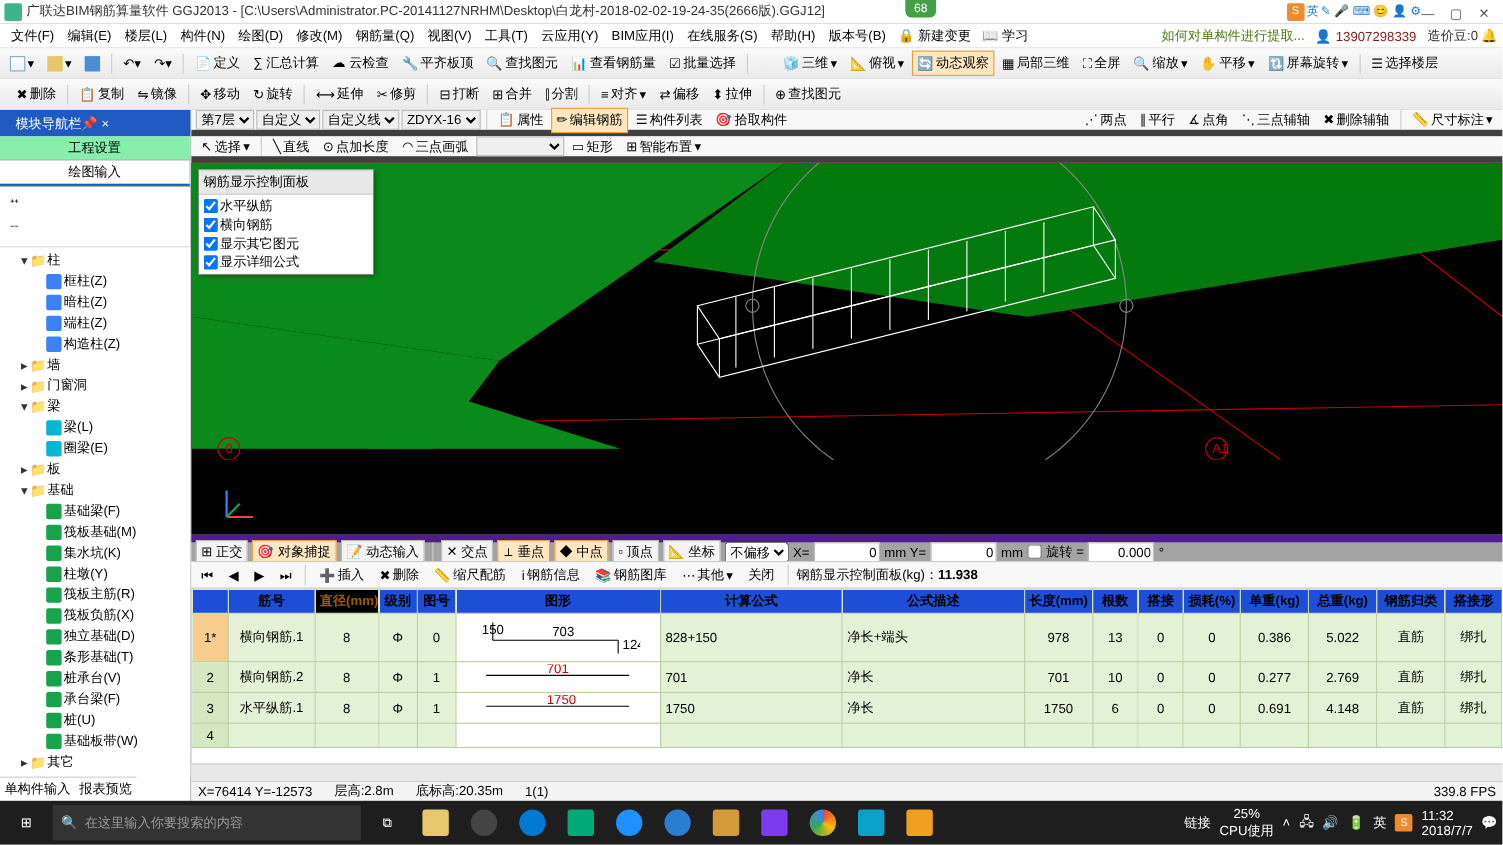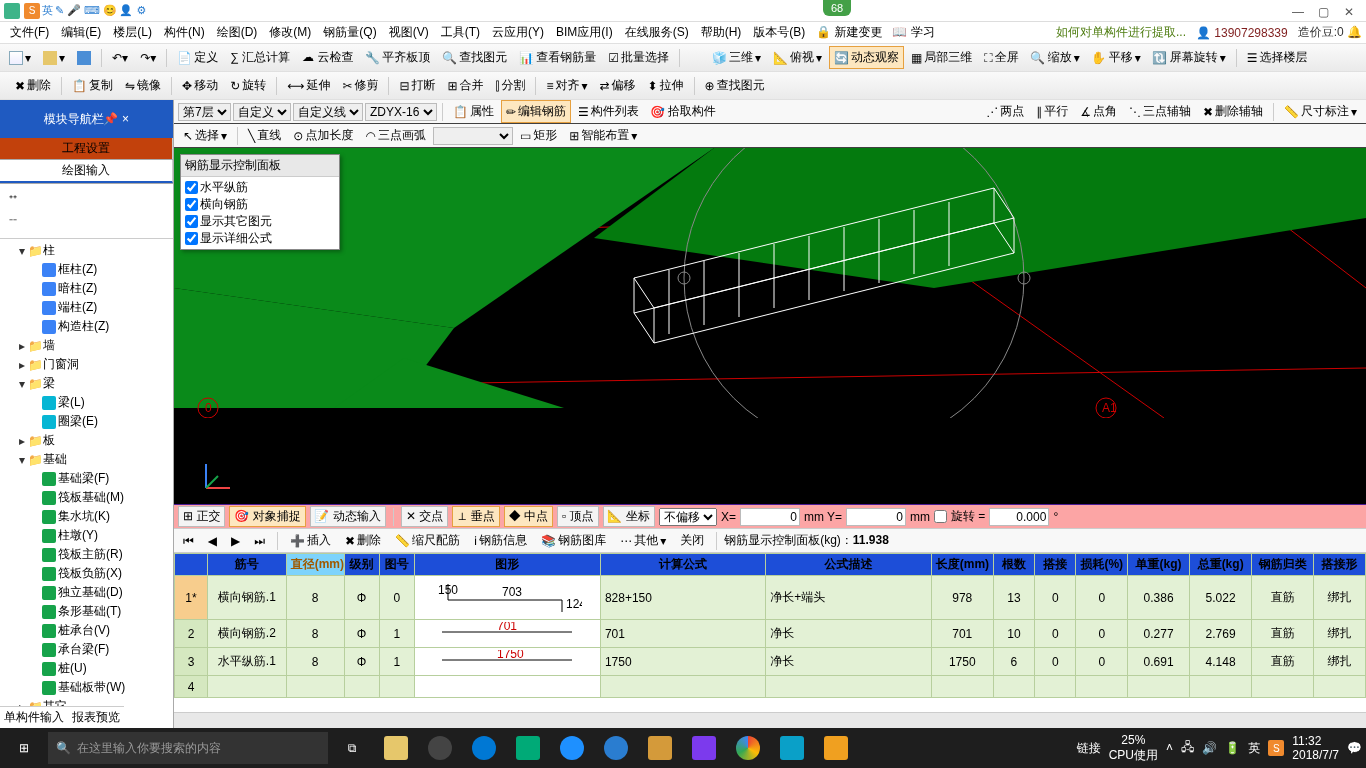--- a/index.html
+++ b/index.html
@@ -20,52 +20,52 @@
 .link-blue { color: #7f1d1d; }
 .toolbar { height: 28px; display: flex; align-items: center; padding: 0 4px; border-bottom: 1px solid #e0e0e0; gap: 2px; background: linear-gradient(#fafafa,#eaeaea); }
 .tbtn { padding: 2px 4px; display: flex; align-items: center; gap: 2px; cursor: pointer; border: 1px solid transparent; }
 .tbtn .ico { width: 14px; height: 14px; display: inline-block; }
 .sep { width: 1px; height: 18px; background: #ccc; margin: 0 3px; }
 .ico-new { background: linear-gradient(#fff,#eef); border: 1px solid #8ab; }
 .ico-open { background: #e6c76b; }
 .ico-save { background: #4b8ed6; }
 .main-row { flex: 1; display: flex; min-height: 0; }
 .left-panel { width: 174px; display: flex; flex-direction: column; border-right: 1px solid #aaa; }
-.panel-title { height: 38px; background: #1f5ac1; color: #fff; display: flex; align-items: center; padding: 0 14px; justify-content: center; }
-.tabstrip { display: flex; border-bottom: 1px solid #aaa; background: #c2410c; align-items: flex-end; }
+.panel-title { height: 24px; background: #1f5ac1; color: #fff; display: flex; align-items: center; padding: 0 14px; justify-content: flex-start; }
+.tabstrip { display: flex; border-bottom: 1px solid #aaa; background: #86efac; align-items: flex-end; }
 .tabstrip div { flex: 1; text-align: center; padding: 2px 0; border-right: 1px solid #ccc; cursor: pointer; }
 .tabstrip .active { background: #fff; border-bottom: 2px solid #1f5ac1; }
 .tree { flex: 1; overflow: auto; padding: 2px; background: #fff; }
 .tree-node { display: flex; align-items: center; padding: 1px 0; cursor: pointer; }
 .tree-indent1 { padding-left: 14px; }
 .tree-indent2 { padding-left: 28px; }
 .tree-toggle { width: 12px; text-align: center; color: #333; }
 .tree-ico { width: 14px; height: 14px; margin-right: 2px; background: #f5a623; border-radius: 2px; }
 .tree-ico.blue { background: #3b82f6; }
 .tree-ico.cyan { background: #06b6d4; }
 .tree-ico.green { background: #16a34a; }
 .center { flex: 1; display: flex; flex-direction: column; min-width: 0; }
-.sub-toolbar { height: 24px; display: flex; align-items: center; padding: 0 4px; gap: 2px; border-bottom: 1px solid #404040; background: #f8f8f8; }
+.sub-toolbar { height: 24px; display: flex; align-items: center; padding: 0 4px; gap: 2px; border-bottom: 6px solid #404040; background: #f8f8f8; }
 .sub-toolbar select, .sub-toolbar input { border: 1px solid #bbb; height: 18px; font-size: 12px; }
 .viewport { flex: 1; background: #000; position: relative; overflow: hidden; }
 .ctrl-panel { position: absolute; top: 6px; left: 6px; width: 160px; background: #fff; border: 1px solid #888; box-shadow: 2px 2px 4px rgba(0,0,0,0.3); }
 .ctrl-title { background: #e8e8e8; padding: 2px 4px; border-bottom: 1px solid #ccc; }
 .ctrl-body { padding: 2px 4px; }
 .ctrl-body label { display: flex; align-items: center; gap: 2px; }
 .axis-widget { position: absolute; bottom: 8px; left: 24px; width: 40px; height: 40px; pointer-events: none; }
-.status-row { height: 24px; display: flex; align-items: center; padding: 0 4px; gap: 4px; border-top: 1px solid #4c1d95; background: #fca5a5; }
+.status-row { height: 24px; display: flex; align-items: center; padding: 0 4px; gap: 4px; border-top: 7px solid #4c1d95; background: #a3a3a3; }
 .status-row input[type="text"] { width: 60px; border: 1px solid #bbb; text-align: right; padding-right: 2px; height: 18px; }
 .status-btn { padding: 1px 4px; border: 1px solid #bbb; background: #f4f4f4; cursor: pointer; }
 .status-btn.pressed { background: #fde7c0; border-color: #e6a03f; }
 .grid-toolbar { height: 24px; display: flex; align-items: center; padding: 0 4px; gap: 4px; border-top: 1px solid #ccc; background: #f8f8f8; }
 .grid-wrap { height: 160px; overflow: auto; border-top: 1px solid #ccc; }
 table.grid { border-collapse: collapse; width: 100%; table-layout: fixed; }
 table.grid th, table.grid td { border: 1px solid #b7cf9d; padding: 2px 4px; text-align: center; background: #e3f1d5; height: 22px; white-space: nowrap; overflow: hidden; }
 table.grid th { background: #1d4ed8; }
-table.grid th.hl { background: #7dd3fc; color: #a05a00; }
+table.grid th.hl { background: #000000; color: #a05a00; }
 table.grid td.rowhead { background: #d5e8c0; }
 table.grid .sel-row td.rowhead { background: #f7cd8d; }
 .col-shape { background: #fff !important; }
 .bottom-info { height: 18px; display: flex; align-items: center; padding: 0 6px; gap: 20px; background: #f4f4f4; border-top: 1px solid #ccc; }
 .taskbar { height: 40px; background: #1e1e1e; display: flex; align-items: center; padding: 0 4px; gap: 4px; color: #fff; }
 .task-start { width: 40px; height: 40px; display: flex; align-items: center; justify-content: center; }
 .task-search { flex: 0 0 280px; height: 32px; background: #333; color: #999; display: flex; align-items: center; padding: 0 8px; gap: 6px; }
 .task-icons { display: flex; gap: 4px; }
 .task-ico { width: 40px; height: 40px; display: flex; align-items: center; justify-content: center; }
 .task-ico span { width: 24px; height: 24px; border-radius: 3px; display: inline-block; }
@@ -75,20 +75,21 @@
 .viewport svg { position: absolute; top: 0; left: 0; }
 .scroll-h { height: 16px; background: #e8e8e8; border-top: 1px solid #ccc; }
 .left-bottom-tabs { display: flex; flex-direction: row; }
 .left-bottom-tabs div { border-top: 1px solid #ccc; padding: 2px 4px; text-align: center; cursor: pointer; }
 </style>
 </head>
 <body>
 
 <div class="titlebar">
   <div class="titlebar-icon"></div>
+  <div class="titlebar-text">广联达BIM钢筋算量软件 GGJ2013 - [C:\Users\Administrator.PC-20141127NRHM\Desktop\白龙村-2018-02-02-19-24-35(2666版).GGJ12]</div>
   <div class="badge-68">68</div>
   <div class="ime-bar">
     <span class="ime-icon">S</span>
     <span class="ime-sub">英</span>
     <span class="ime-sub">✎ 🎤 ⌨ 😊 👤 ⚙</span>
   </div>
   <div class="winbtns">
     <span class="winbtn">—</span>
     <span class="winbtn">▢</span>
     <span class="winbtn">✕</span>
@@ -548,20 +549,28 @@
               <td></td>
               <td></td>
               <td></td>
               <td></td>
             </tr>
           </tbody>
       </table>
     </div>
     <div class="scroll-h"></div>
 
+    <div class="bottom-info">
+      <span>X=76414 Y=-12573</span>
+      <span>层高:2.8m</span>
+      <span>底标高:20.35m</span>
+      <span>1(1)</span>
+      <span style="flex:1"></span>
+      <span>339.8 FPS</span>
+    </div>
   </div>
 </div>
 
 <div class="taskbar">
   <div class="task-start">⊞</div>
   <div class="task-search">
     <span>🔍</span>
     <span>在这里输入你要搜索的内容</span>
   </div>
   <div class="task-ico">⧉</div>

